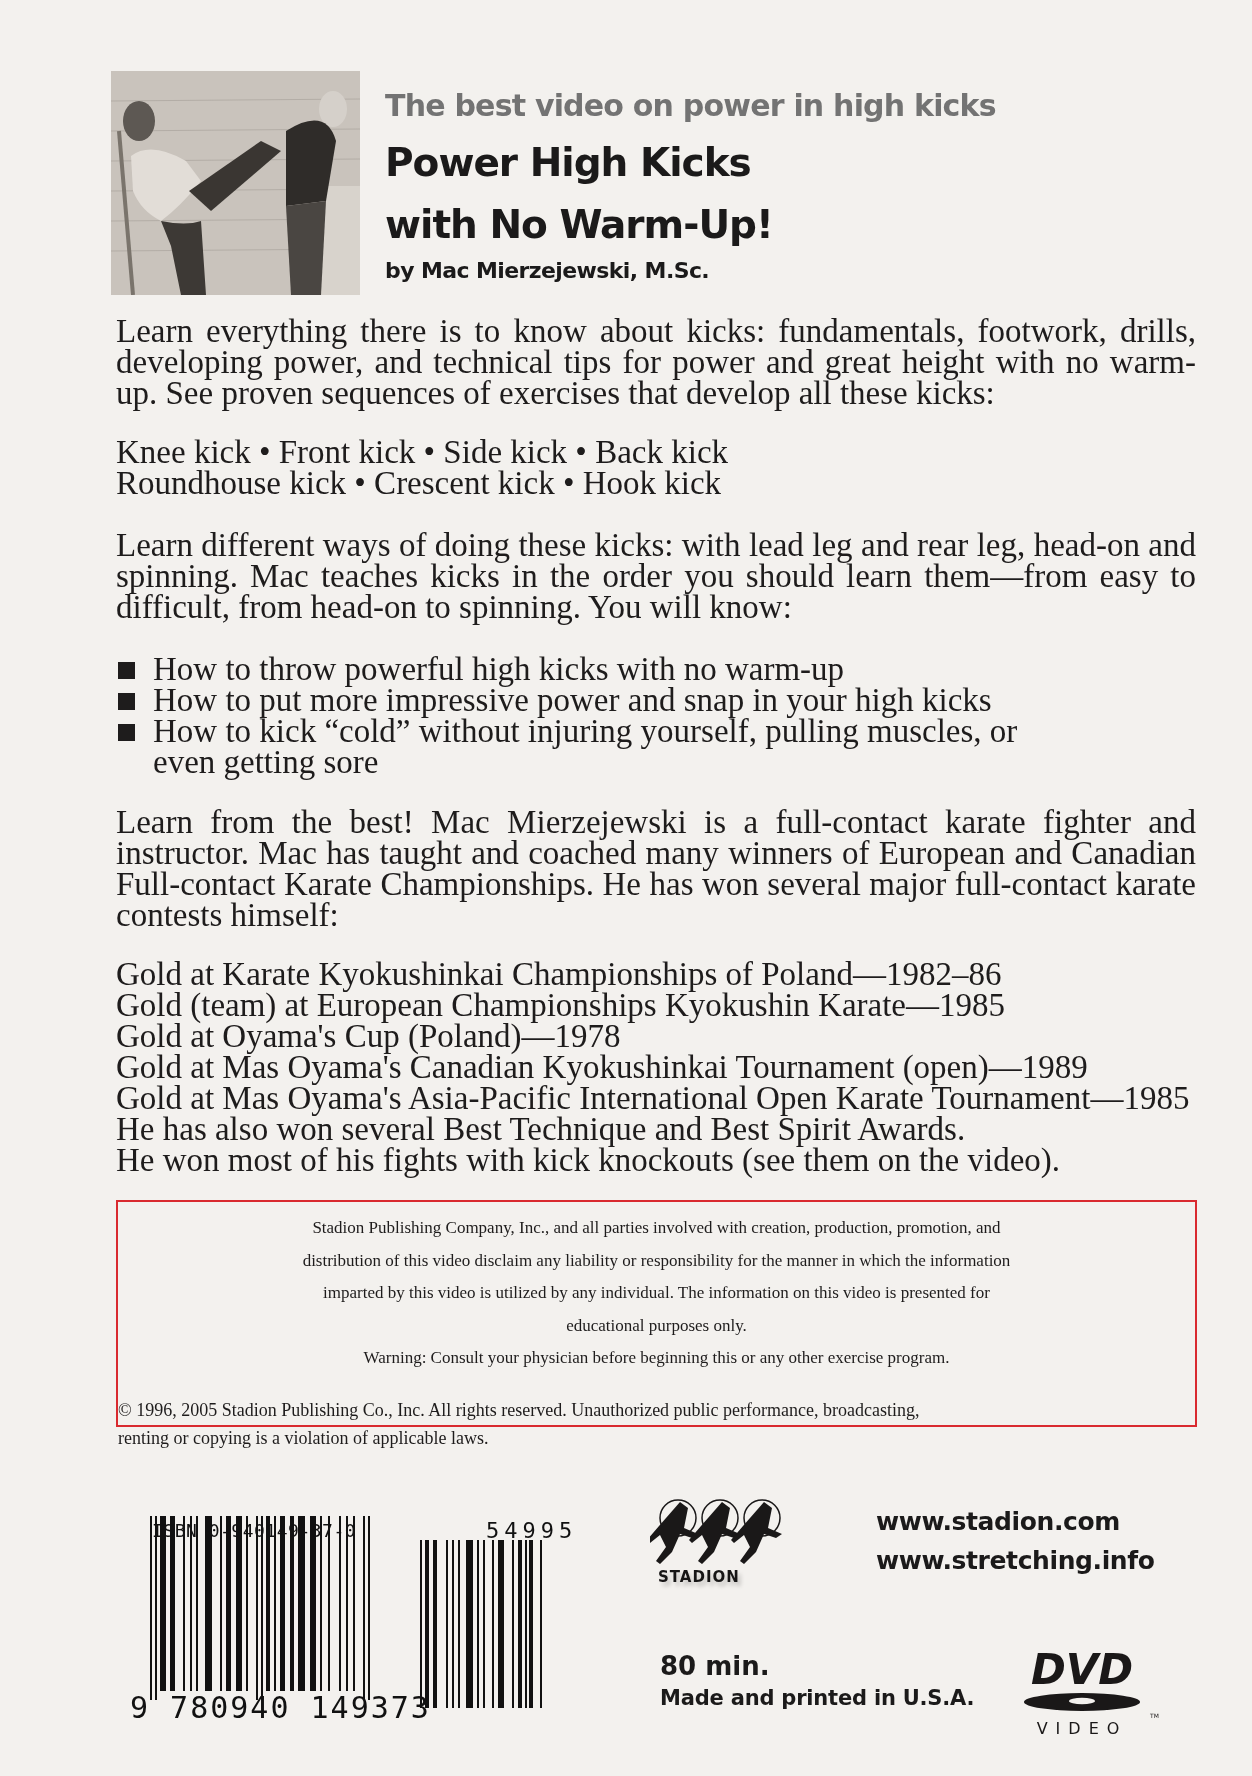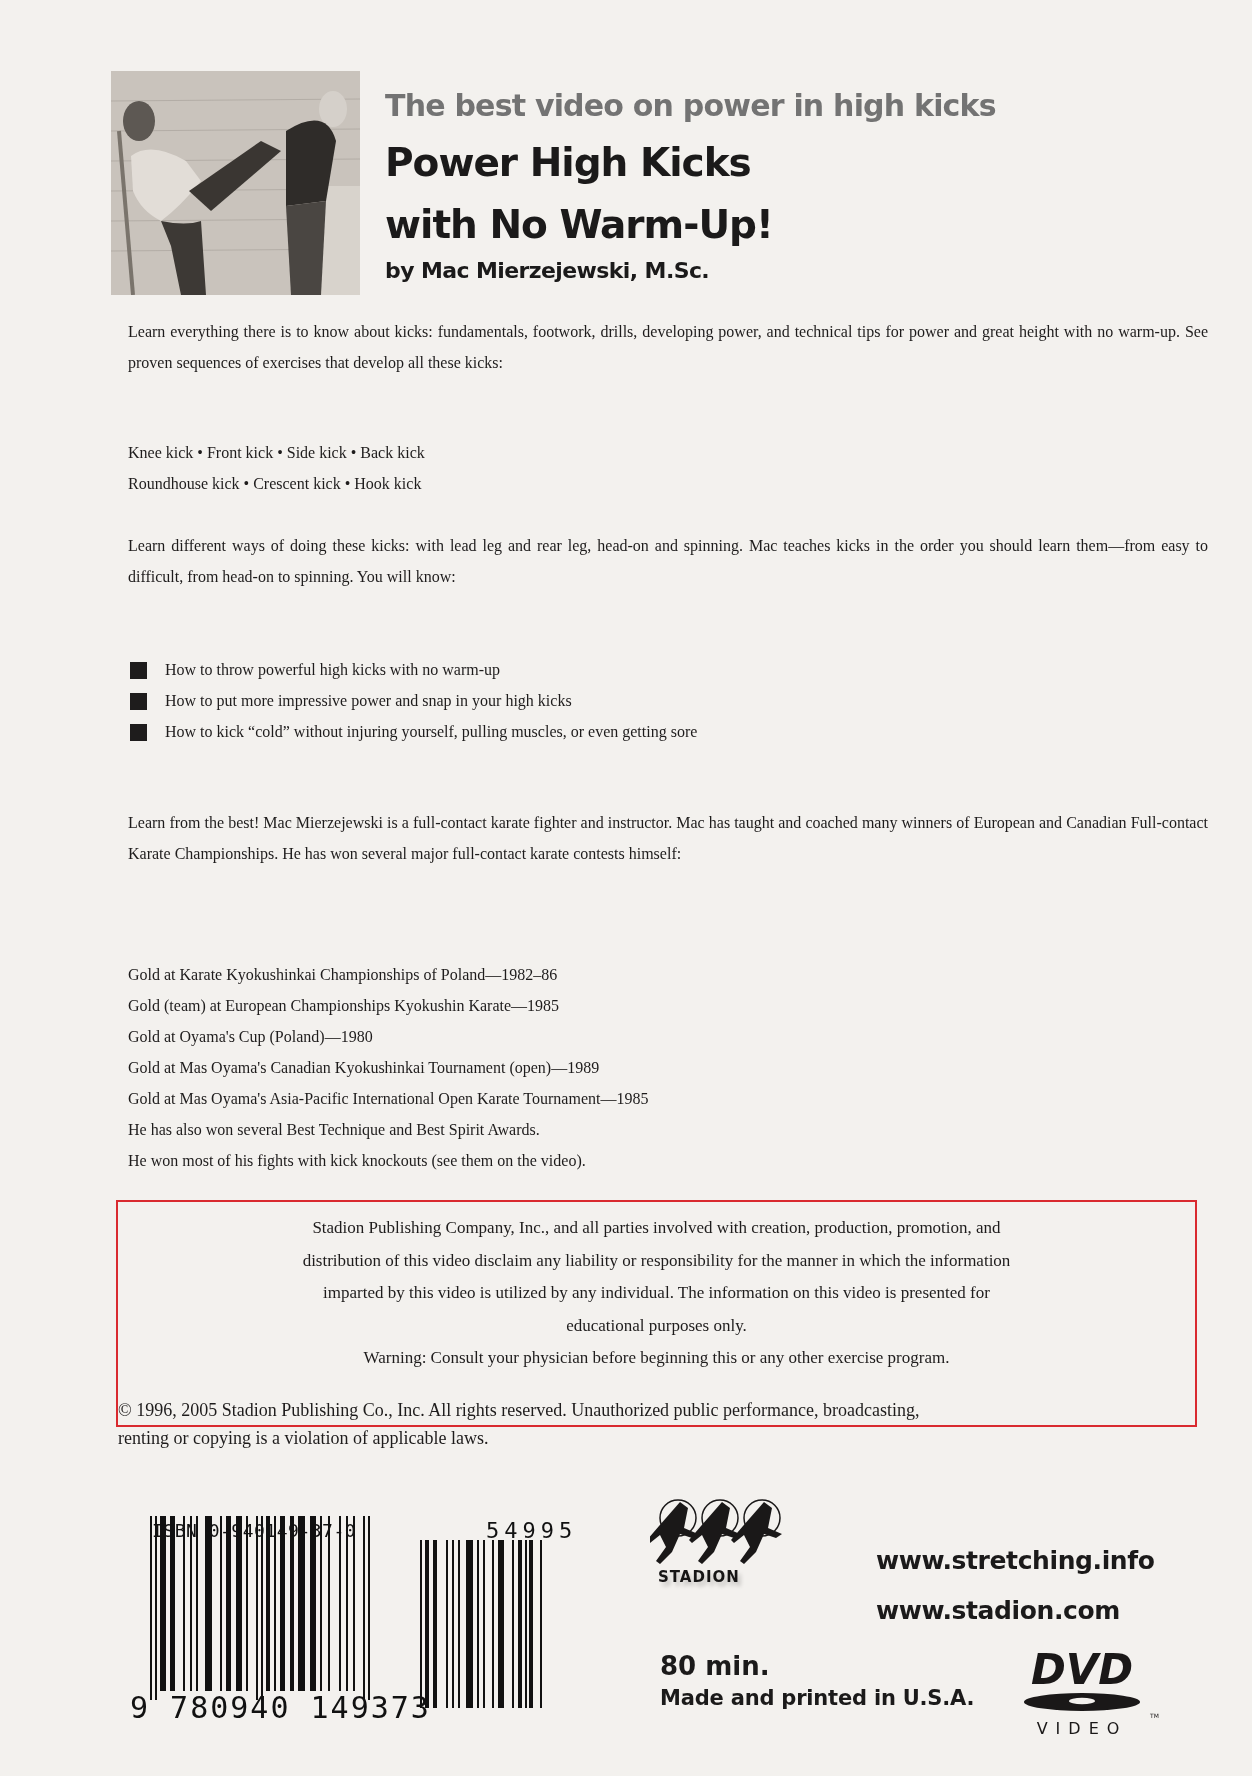--- a/index.html
+++ b/index.html
@@ -32,21 +32,21 @@
   .title-1 { top: 140px; }
   .title-2 { top: 202px; }
   .byline {
     position: absolute; left: 385px; top: 258px;
     font-size: 22px; letter-spacing: -0.6px; color: #1b1a1a;
   }
 
   
   .body-text {
     position: absolute; left: 116px; width: 1080px;
-    font-size: 16px; line-height: 31px; color: #1e1c1c; margin-left: 12px;
+    font-size: 33px; line-height: 31px; color: #1e1c1c;
   }
   .justify { text-align: justify; text-align-last: left; }
   .p1 { top: 316px; }
   .kicks { top: 437px; }
   .p2 { top: 530px; }
   .bullets { top: 654px; }
   .bullets li {
     list-style: none; position: relative; padding-left: 37px;
   }
   .bullets li .sq {
@@ -99,21 +99,21 @@
   .logo-word {
     position: absolute; left: 658px; top: 1568px;
     font-family: "DejaVu Sans", "Liberation Sans", sans-serif; font-weight: bold;
     font-size: 15px; letter-spacing: 1px; color: #161515;
     text-shadow: 3px 4px 4px rgba(0,0,0,0.2);
   }
   .url {
     position: absolute; left: 876px;
     font-size: 25px; letter-spacing: -0.4px; color: #1b1a1a;
   }
-  .url-1 { top: 1596px; text-align: right; }
+  .url-1 { top: 1507px; text-align: right; }
   .url-2 { top: 1546px; }
 
   .runtime {
     position: absolute; left: 660px; top: 1651px;
     font-size: 26px; color: #1b1a1a;
   }
   .origin {
     position: absolute; left: 660px; top: 1686px;
     font-size: 21px; letter-spacing: -0.2px; color: #1b1a1a;
   }
@@ -167,21 +167,21 @@
   <li><span class="sq"></span><span>How to throw powerful high kicks with no warm-up</span></li>
   <li><span class="sq"></span><span>How to put more impressive power and snap in your high kicks</span></li>
   <li><span class="sq"></span><span>How to kick “cold” without injuring yourself, pulling muscles, or even getting sore</span></li>
 </ul>
 
 <p class="body-text justify p3 serif">Learn from the best! Mac Mierzejewski is a full-contact karate fighter and instructor. Mac has taught and coached many winners of European and Canadian Full-contact Karate Championships. He has won several major full-contact karate contests himself:</p>
 
 <div class="body-text awards serif">
   <div>Gold at Karate Kyokushinkai Championships of Poland—1982–86</div>
   <div>Gold (team) at European Championships Kyokushin Karate—1985</div>
-  <div>Gold at Oyama's Cup (Poland)—1980</div>
+  <div>Gold at Oyama's Cup (Poland)—1978</div>
   <div>Gold at Mas Oyama's Canadian Kyokushinkai Tournament (open)—1989</div>
   <div>Gold at Mas Oyama's Asia-Pacific International Open Karate Tournament—1985</div>
   <div>He has also won several Best Technique and Best Spirit Awards.</div>
   <div>He won most of his fights with kick knockouts (see them on the video).</div>
 </div>
 
 <div class="disclaimer serif">
   <div>Stadion Publishing Company, Inc., and all parties involved with creation, production, promotion, and</div>
   <div>distribution of this video disclaim any liability or responsibility for the manner in which the information</div>
   <div>imparted by this video is utilized by any individual. The information on this video is presented for</div>

